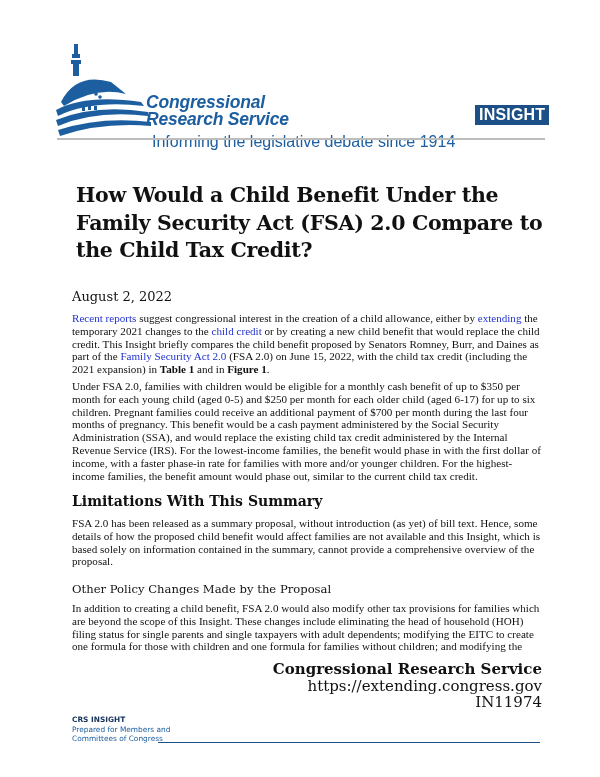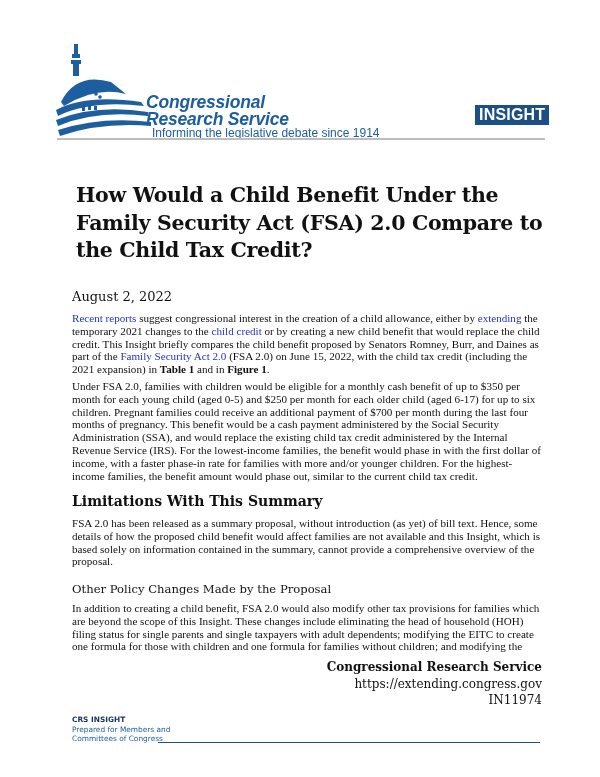--- a/index.html
+++ b/index.html
@@ -1,29 +1,29 @@
 <!DOCTYPE html>
 <html><head>
 <meta charset="utf-8">
 <style>
   html, body { margin:0; padding:0; background:#ffffff; }
   body { width:600px; height:777px; position:relative; overflow:hidden; font-family:"Liberation Serif", serif; color:#111; }
   .logo { position:absolute; left:56px; top:42px; width:260px; height:100px; }
   .logo svg { position:absolute; left:0; top:0; }
   .logo-name { position:absolute; left:90px; top:52px; font-family:"Liberation Sans", sans-serif; font-weight:bold; font-style:italic; color:#1d5ea0; font-size:17.5px; line-height:17px; letter-spacing:-0.2px; }
-  .logo-tag { position:absolute; left:96px; top:84px; font-family:"Liberation Sans", sans-serif; color:#1d5ea0; font-size:12px; white-space:nowrap; }
+  .logo-tag { position:absolute; left:96px; top:91px; font-family:"Liberation Sans", sans-serif; color:#1d5ea0; font-size:16px; white-space:nowrap; }
   .insight-badge { position:absolute; left:475px; top:105px; background:#1b4f86; color:#fff; font-family:"Liberation Sans", sans-serif; font-weight:bold; font-size:16px; padding:1px 4px; letter-spacing:0.2px; }
   .header-rule { position:absolute; left:57px; top:138px; width:488px; height:2px; background:#bdbdbd; }
   .title { position:absolute; left:72px; top:178px; width:480px; font-family:"DejaVu Serif", serif; font-weight:bold; font-size:20.5px; line-height:27.5px; color:#111; letter-spacing:-0.3px; }
   .date { position:absolute; left:72px; top:289px; font-family:"DejaVu Serif", serif; font-size:13px; }
   .p { position:absolute; left:72px; width:470px; font-size:11.1px; line-height:12.8px; text-align:left; }
   .p a { color:#2233cc; text-decoration:none; }
   .h2 { position:absolute; left:72px; top:493px; font-family:"DejaVu Serif", serif; font-weight:bold; font-size:14px; }
   .h3 { position:absolute; left:72px; top:582px; font-family:"DejaVu Serif", serif; font-weight:normal; font-size:11.6px; }
-  .footer-right { position:absolute; right:58px; text-align:center; font-family:"DejaVu Serif", serif; font-size:12px; }
+  .footer-right { position:absolute; right:58px; text-align:center; font-family:"DejaVu Serif", serif; font-size:15px; }
   .footer-left { position:absolute; left:72px; top:715px; font-family:"DejaVu Sans", sans-serif; color:#1d5ea0; font-size:7.4px; line-height:9.5px; }
   .footer-left .b { font-weight:bold; color:#16345a; }
   .footer-rule { position:absolute; left:158px; top:742px; width:382px; height:1px; background:#1b4f86; }
 </style>
 </head>
 <body>
 
 <div class="logo">
   <svg width="95" height="100" viewBox="0 0 95 100">
     <g fill="#1d5ea0">

